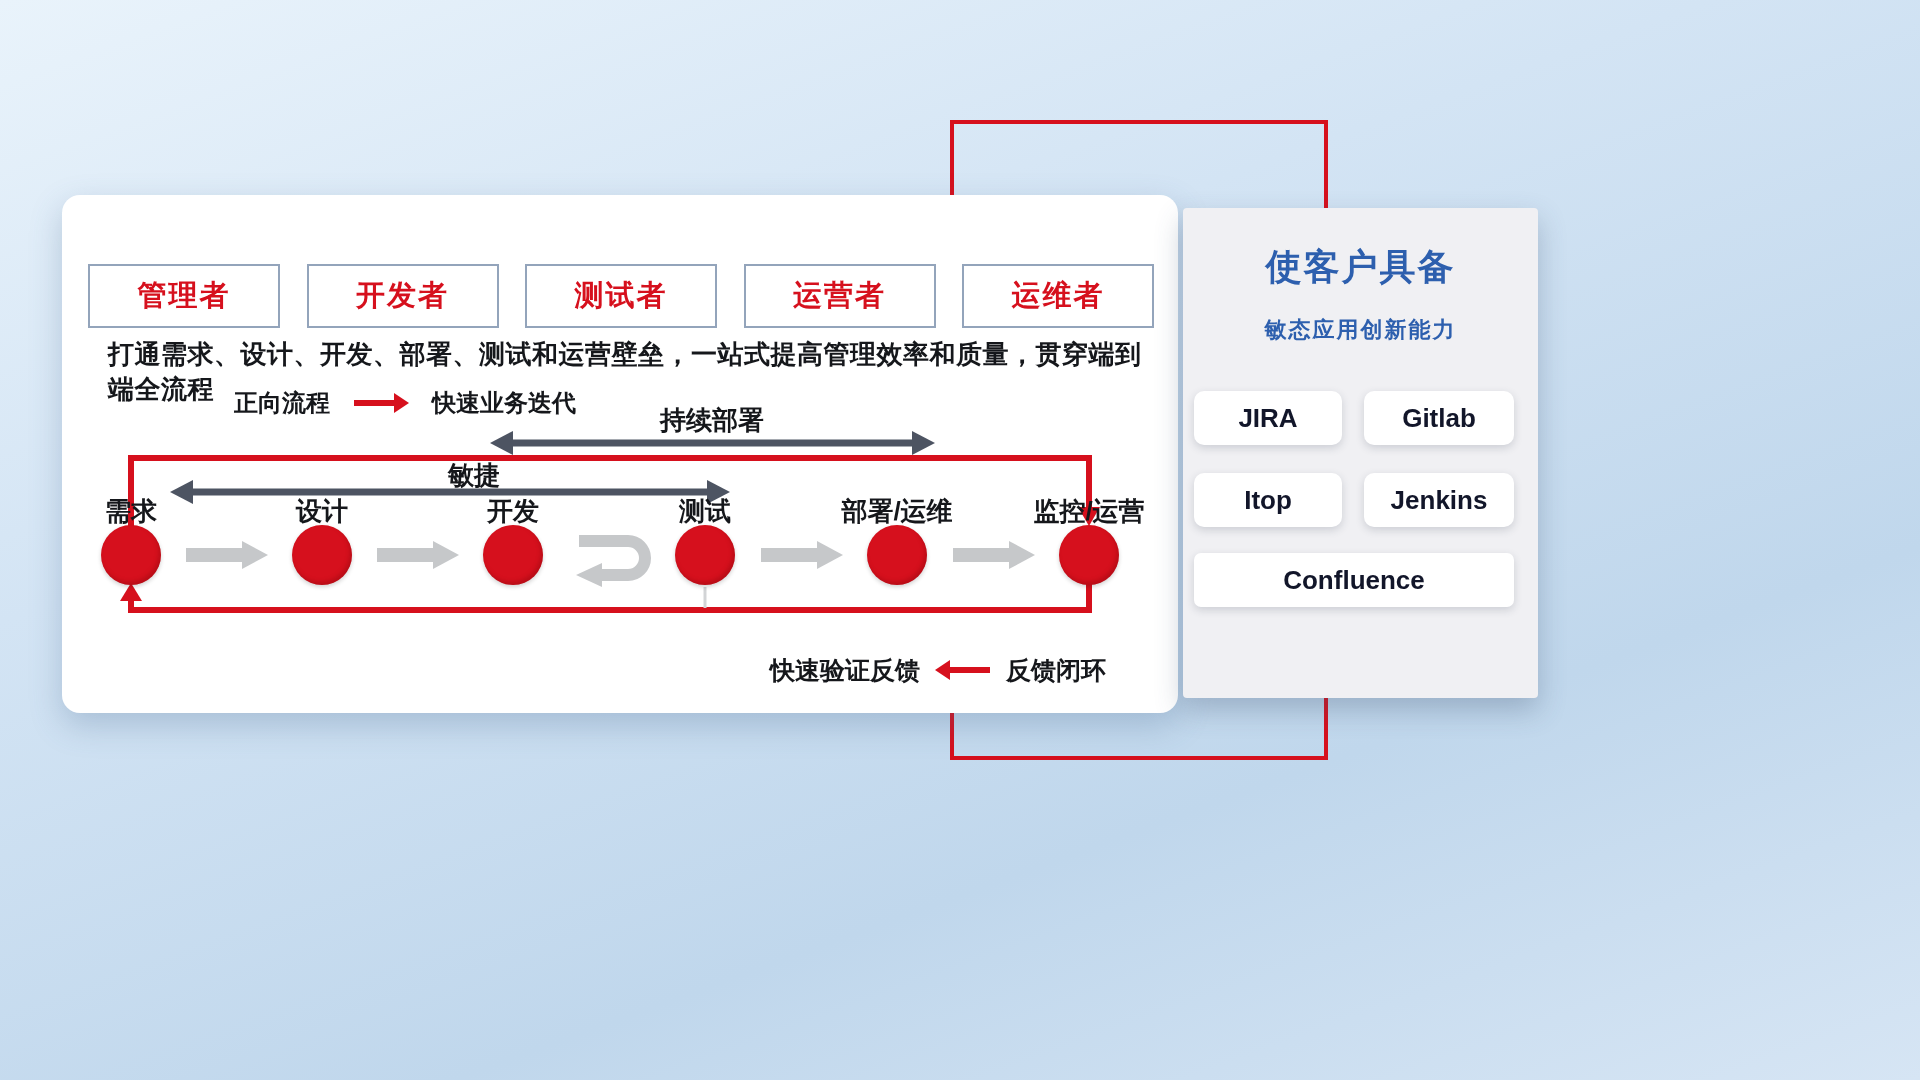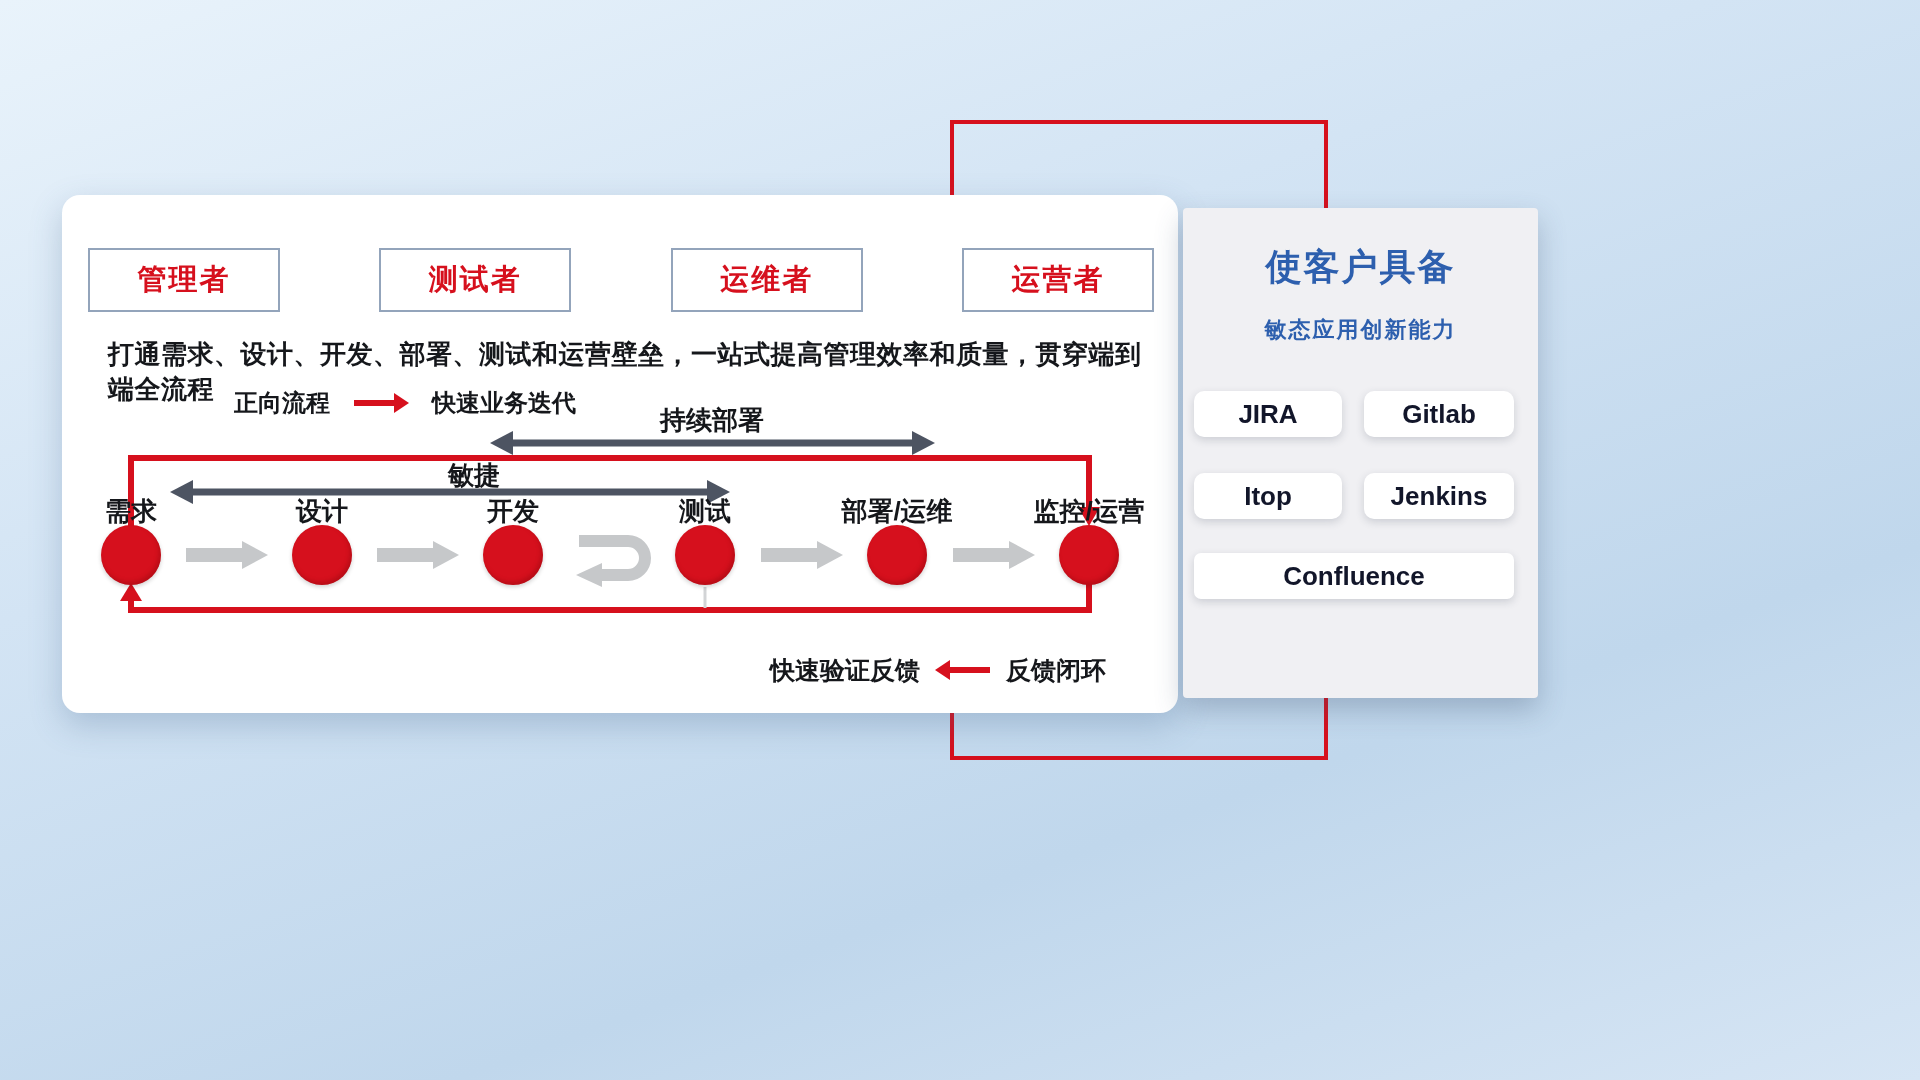--- a/index.html
+++ b/index.html
@@ -28,20 +28,21 @@
   }
 
   .roles {
     position:absolute; left:26px; top:53px; width:1066px;
     display:flex; justify-content:space-between;
   }
   .role-box {
     width:192px; height:64px; border:2px solid #93a4bb;
     display:flex; align-items:center; justify-content:center;
     background:#fff;
+    margin-top:16px;
   }
   .role-box span { color:#d6101d; font-size:29px; font-weight:700; letter-spacing:2px; }
 
   .subtitle {
     position:absolute; left:46px; top:142px; width:1040px;
     font-size:26px; font-weight:700; color:#15171b; letter-spacing:.5px;
   }
 
   .legend-forward {
     position:absolute; left:172px; top:193px; height:30px;
@@ -96,21 +97,21 @@
     z-index:3;
     padding-left:16px;
   }
   .rp-title {
     position:absolute; left:0; width:355px; text-align:center;
     color:#2d5fae; font-size:36px; font-weight:700; letter-spacing:2px; white-space:nowrap;
   }
   .rp-title.l1 { top:35px; }
   .rp-title.l2 { top:107px; font-size:22px; }
   .tool-box {
-    position:absolute; height:46px; background:#ffffff; border-radius:10px;
+    position:absolute; height:54px; background:#ffffff; border-radius:10px;
     box-shadow: 0 3px 9px rgba(40,50,70,.18);
     display:flex; align-items:center; justify-content:center;
     font-size:26px; font-weight:700; color:#12162a;
   }
   .tb-jira       { left:11px;  top:183px; width:148px; }
   .tb-gitlab     { left:181px; top:183px; width:150px;text-align:right; }
   .tb-itop       { left:11px;  top:265px; width:148px; }
   .tb-jenkins    { left:181px; top:265px; width:150px; }
   .tb-confluence { left:11px;  top:345px; width:320px;border-radius:7px; }
 </style>
@@ -121,27 +122,30 @@
 
   <div class="red-outline"></div>
 
   <div class="white-panel">
 
     <div class="roles">
       <div class="role-box">
           <span>管理者</span>
         </div>
       <div class="role-box">
+          <span>开发者</span>
+        </div>
+      <div class="role-box">
           <span>测试者</span>
         </div>
       <div class="role-box">
+          <span>运营者</span>
+        </div>
+      <div class="role-box">
           <span>运维者</span>
-        </div>
-      <div class="role-box">
-          <span>运营者</span>
         </div>
     </div>
 
     <div class="subtitle">打通需求、设计、开发、部署、测试和运营壁垒，一站式提高管理效率和质量，贯穿端到端全流程</div>
 
     <div class="legend-forward">
       <span>正向流程</span>
       <span class="arrow-right-red"></span>
       <span>快速业务迭代</span>
     </div>

